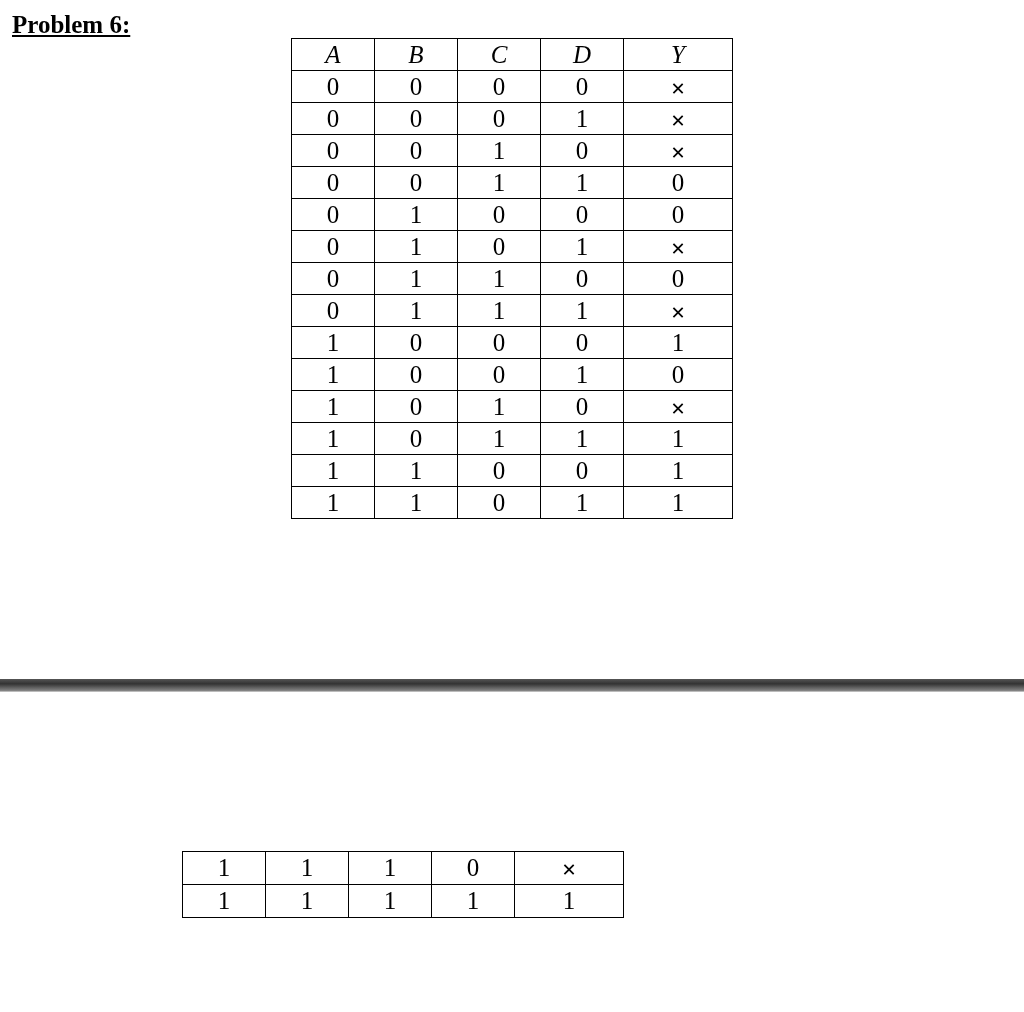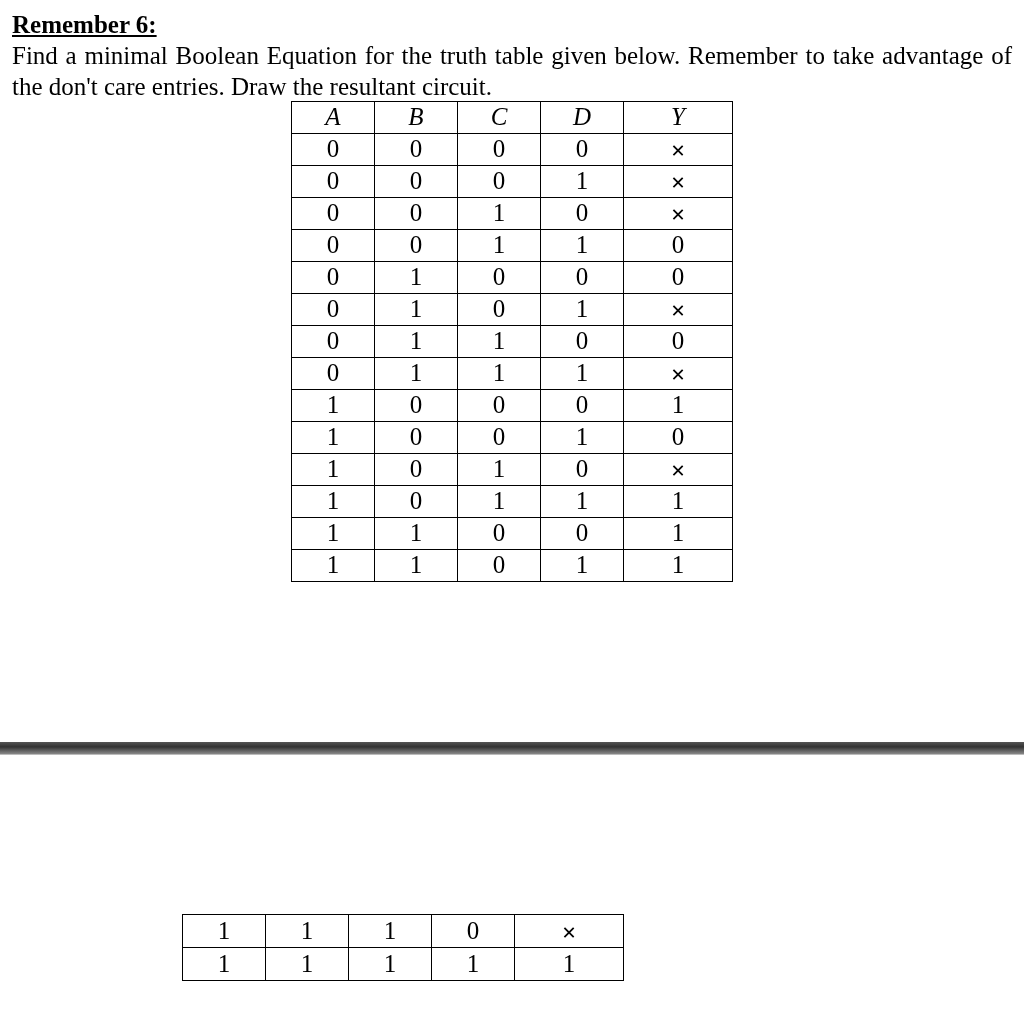--- a/index.html
+++ b/index.html
@@ -72,22 +72,21 @@
     height: 32px;
     width: 82px;
     vertical-align: middle;
   }
   table.frag td.col-y { width: 108px; }
 </style>
 </head>
 <body>
 
 <div class="page">
-  <div class="heading">Remember 6:</div>
-  <div class="body-text">Find a minimal Boolean Equation for the truth table given below. Remember to take advantage of the don't care entries. Draw the resultant circuit.</div>
+  <div class="heading">Problem 6:</div>
 
   <div class="table-wrap">
     <table class="truth">
       <thead>
         <tr>
           <th class="col-n">A</th>
           <th class="col-n">B</th>
           <th class="col-n">C</th>
           <th class="col-n">D</th>
           <th class="col-y">Y</th>

